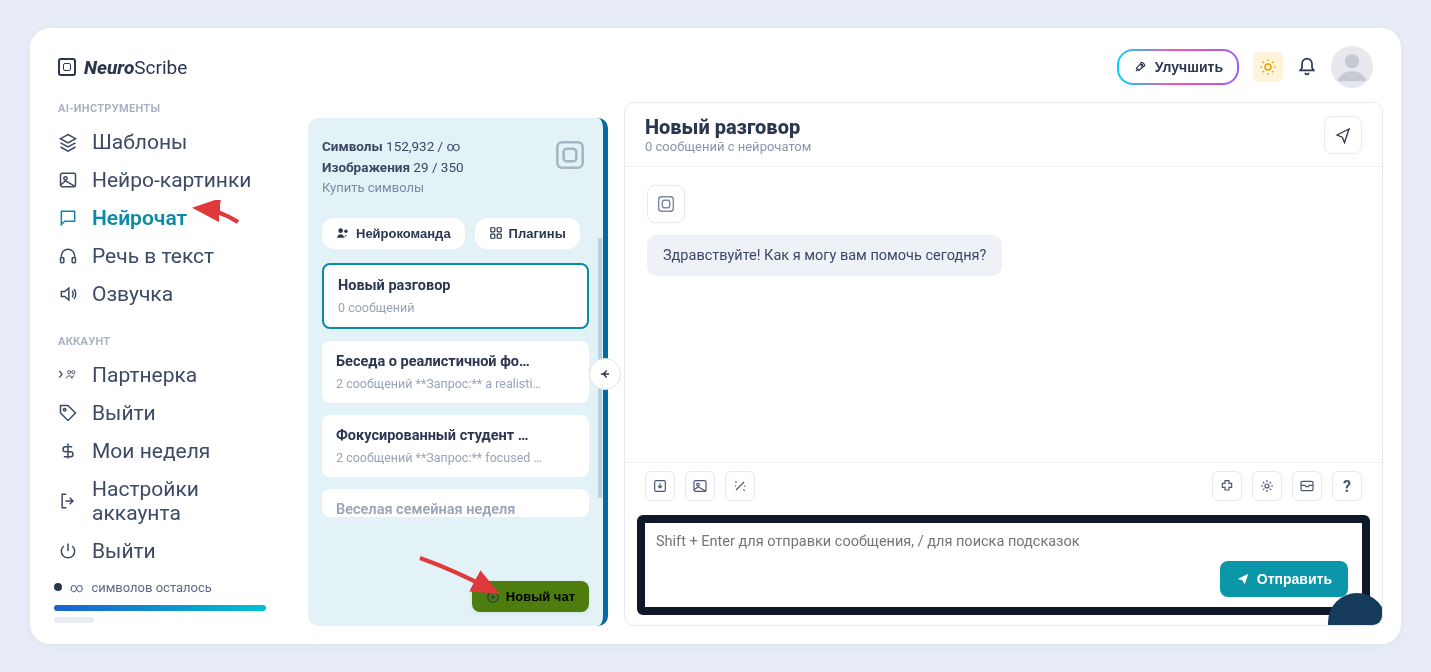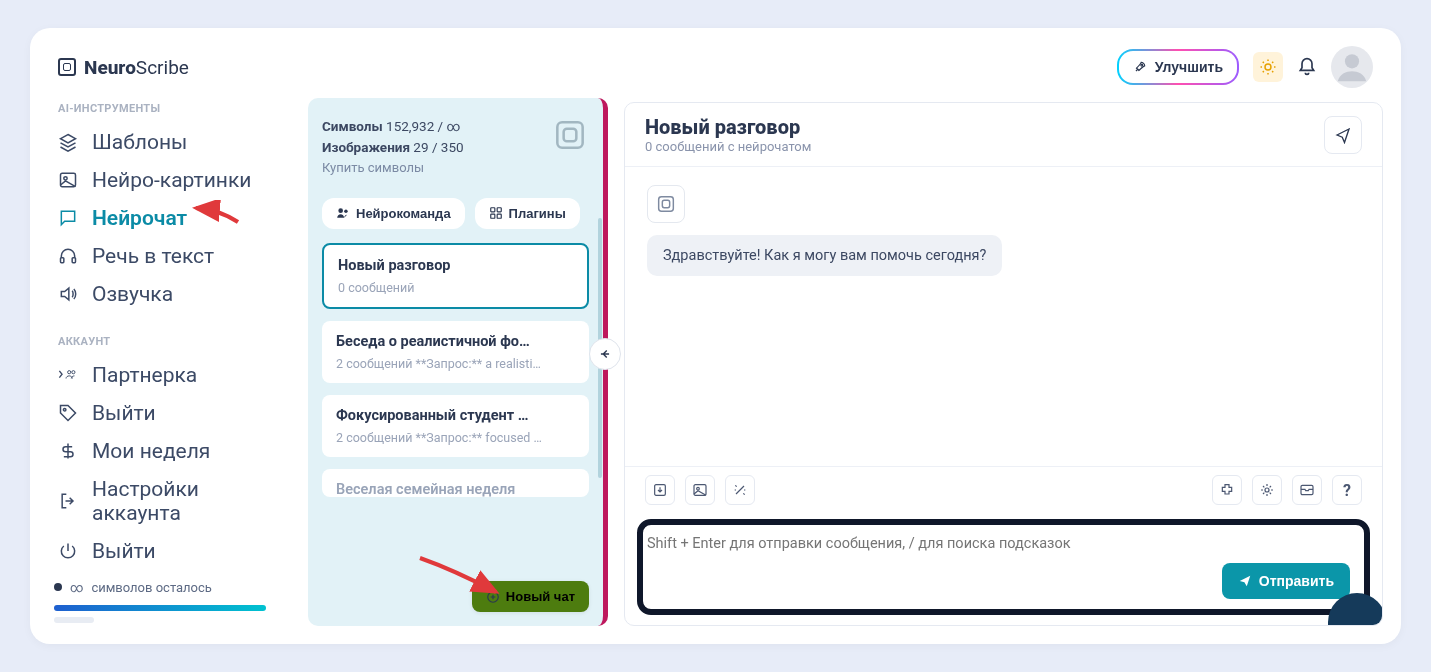--- a/index.html
+++ b/index.html
@@ -38,21 +38,21 @@
       border-radius: 3px;
       position: relative;
     }
     .logo-icon::after {
       content:"";
       position:absolute; inset:3px;
       border:1.5px solid #2b3750;
       border-radius:2px;
     }
     .logo-text { font-size: 19px; color:#2b3750; }
-    .logo-text b { font-weight: 800; }
+    .logo-text b { font-weight: 800; font-style: italic; }
     .header-right {
       margin-left: auto;
       display: flex;
       align-items: center;
       gap: 14px;
     }
     .upgrade {
       background: #fff;
       border: 2px solid transparent;
       border-radius: 16px;
@@ -136,26 +136,26 @@
     }
     .progress2 {
       height:6px;border-radius:3px;
       background:#e8ecf3;width:40px;margin-top:6px;
     }
     
     .conv-panel {
       width: 300px;
       background: #e2f2f7;
       border-radius: 10px;
-      margin: 0 8px 18px 18px;
+      margin: 20px 8px 18px 18px;
       padding: 18px 14px 14px;
       display: flex;
       flex-direction: column;
       position: relative;
-      border-right: 5px solid #be185d;
+      border-right: 5px solid #0369a1;
       border-bottom-right-radius: 10px;
     }
     .conv-panel .scrollbar-fake {
       position:absolute;right:1px;top:120px;width:4px;height:260px;
       background:#b2d3dd;border-radius:2px;
     }
     .stats {
       display:flex;justify-content:space-between;align-items:flex-start;
       margin-bottom:6px;
     }
@@ -236,26 +236,26 @@
       padding:8px 20px;gap:10px;
       border-top:1px solid #edf0f6;
     }
     .tool-btn {
       width:30px;height:30px;border:1px solid #e5e9f1;
       border-radius:6px;display:flex;align-items:center;justify-content:center;
       cursor:pointer;
     }
     .toolbar-right { margin-left:auto;display:flex;gap:10px; }
     .input-zone {
-      border:6px solid #0f172a;
-      border-radius:14px;
+      border:8px solid #0f172a;
+      border-radius:6px;
       margin:6px 12px 10px 12px;
       min-height:90px;
       position:relative;
-      padding:10px 4px;
+      padding:10px 11px;
     }
     .input-zone textarea {
       width:100%;height:60px;border:none;resize:none;
       font-size:14.5px;color:#6e7a93;font-family:inherit;
       outline:none;
     }
     .send-btn {
       position:absolute;bottom:10px;right:14px;
       background:#0b96a9;color:#fff;border:none;
       border-radius:8px;padding:10px 16px;

